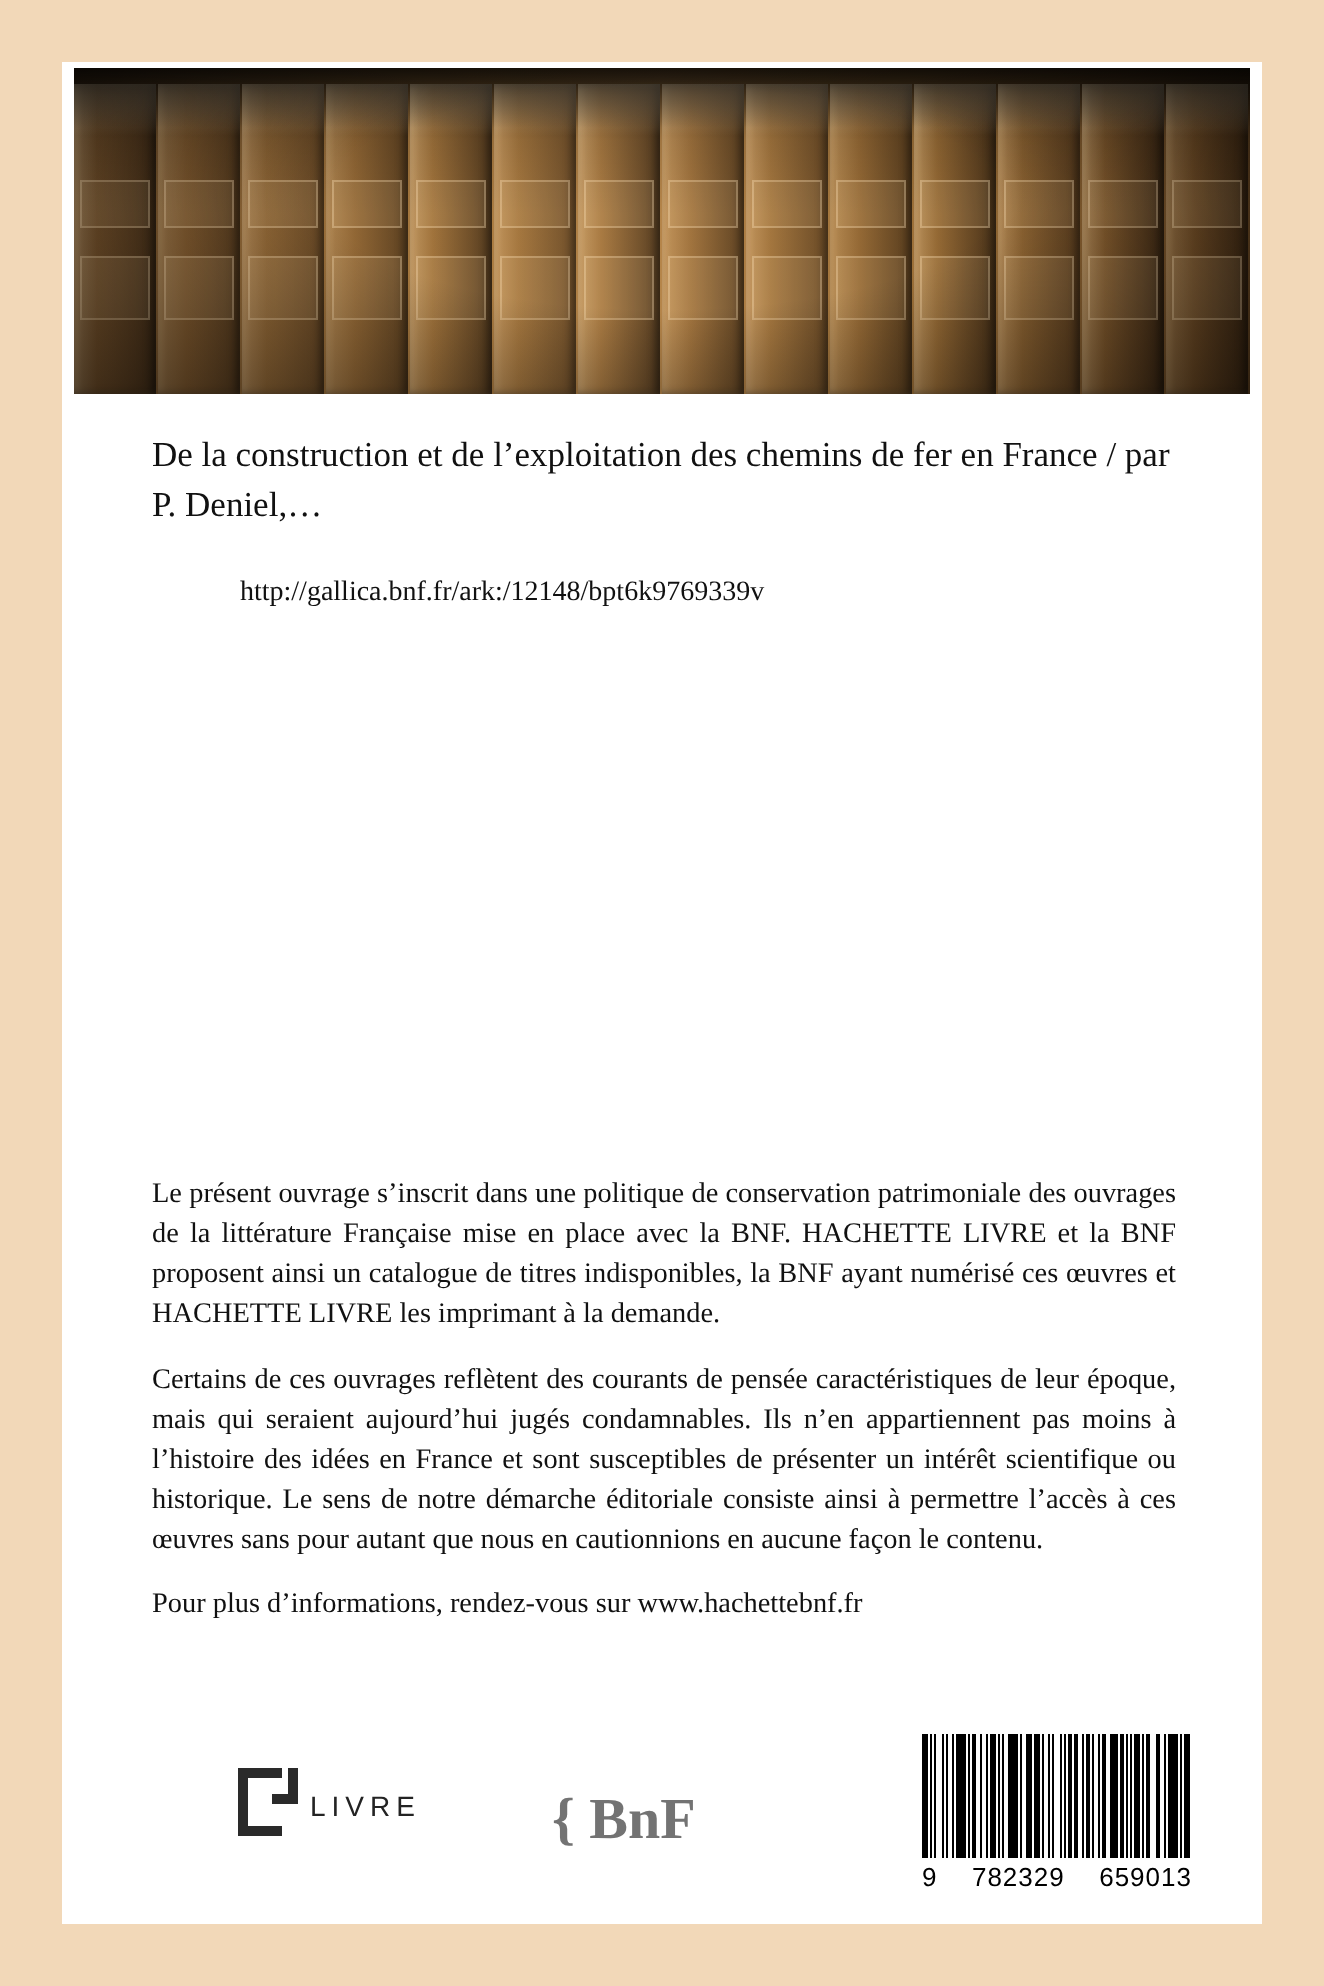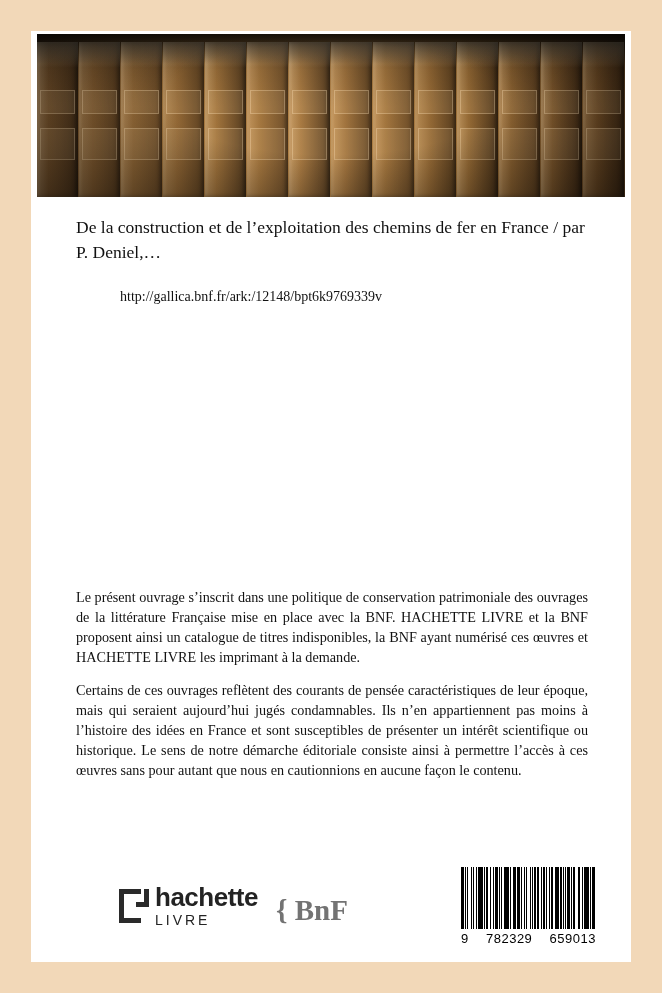--- a/index.html
+++ b/index.html
@@ -311,34 +311,34 @@
     <div class="vignette"></div>
   </div>
 
   <div class="title">De la construction et de l’exploitation des chemins de fer en France / par P. Deniel,…</div>
 
   <div class="url">http://gallica.bnf.fr/ark:/12148/bpt6k9769339v</div>
 
   <div class="legal">
     <p>Le présent ouvrage s’inscrit dans une politique de conservation patrimoniale des ouvrages de la littérature Française mise en place avec la BNF. HACHETTE LIVRE et la BNF proposent ainsi un catalogue de titres indisponibles, la BNF ayant numérisé ces œuvres et HACHETTE LIVRE les imprimant à la demande.</p>
     <p>Certains de ces ouvrages reflètent des courants de pensée caractéristiques de leur époque, mais qui seraient aujourd’hui jugés condamnables. Ils n’en appartiennent pas moins à l’histoire des idées en France et sont susceptibles de présenter un intérêt scientifique ou historique. Le sens de notre démarche éditoriale consiste ainsi à permettre l’accès à ces œuvres sans pour autant que nous en cautionnions en aucune façon le contenu.</p>
+    <p>Pour plus d’informations, rendez-vous sur www.hachettebnf.fr</p>
   </div>
 
   <div class="logos">
 
     <div class="logo-hachette">
       <span class="mark">
         <i class="l1"></i>
           <i class="l2"></i>
           <i class="l3"></i>
           <i class="l4"></i>
           <i class="l5"></i>
       </span>
       <span class="words">
-        <span class="w1">hachette</span>
         <span class="w2">LIVRE</span>
       </span>
     </div>
 
     <div class="logo-bnf">{ BnF</div>
 
 
   </div>
 
   <div class="barcode">

